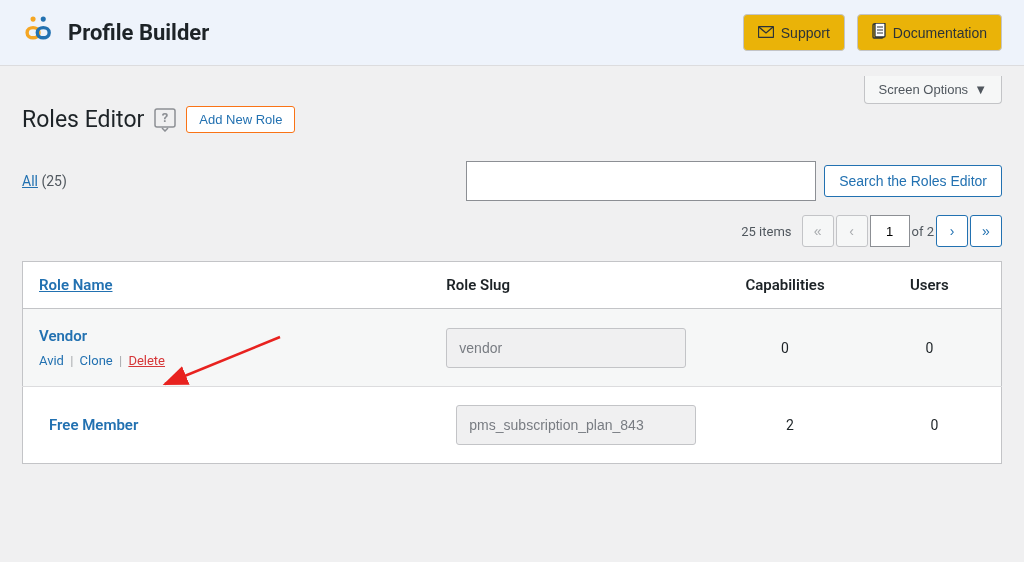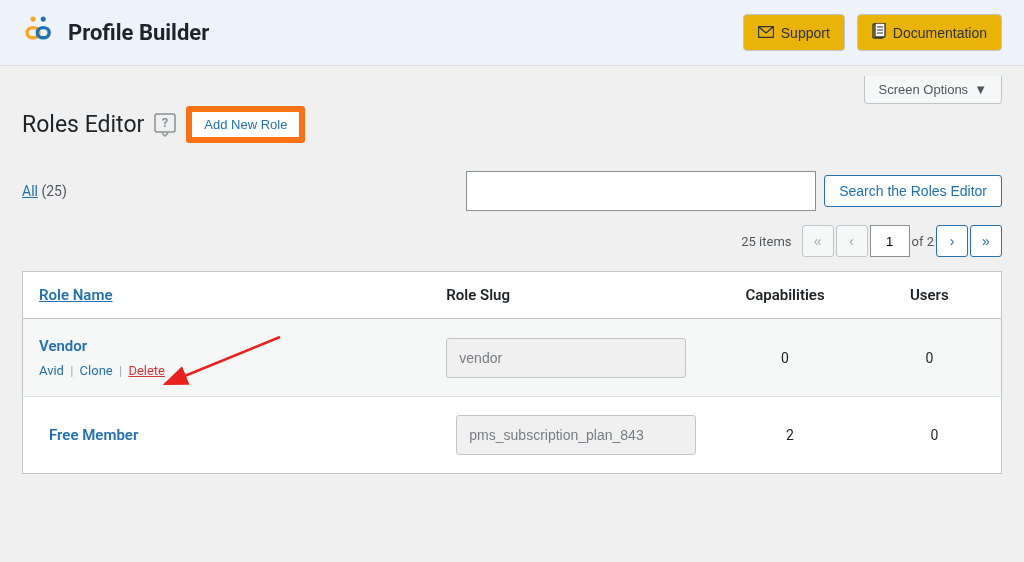--- a/index.html
+++ b/index.html
@@ -77,21 +77,21 @@
       color: #1d2327;
     }
     .help-icon {
       display: inline-flex;
       align-items: center;
       justify-content: center;
       color: #8c8f94;
     }
     .add-new-btn {
       background: #fff;
-      border: 6px solid #f97316;
+      border: 1px solid #f97316;
       color: #2271b1;
       padding: 5px 12px;
       font-size: 13px;
       border-radius: 3px;
       cursor: pointer;
     }
     .filter-row {
       display: flex;
       justify-content: space-between;
       align-items: center;

